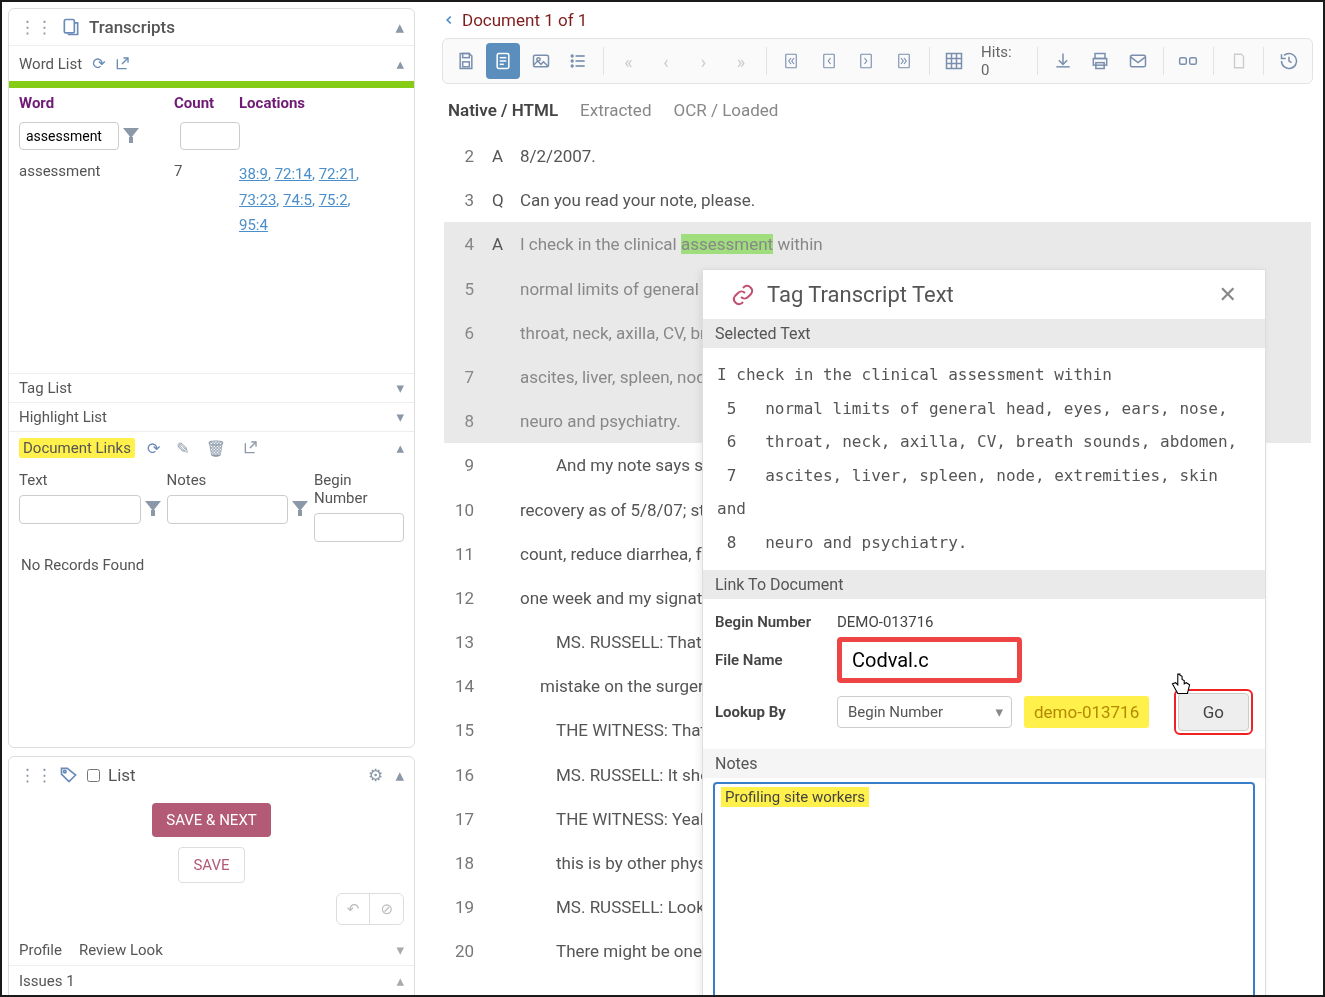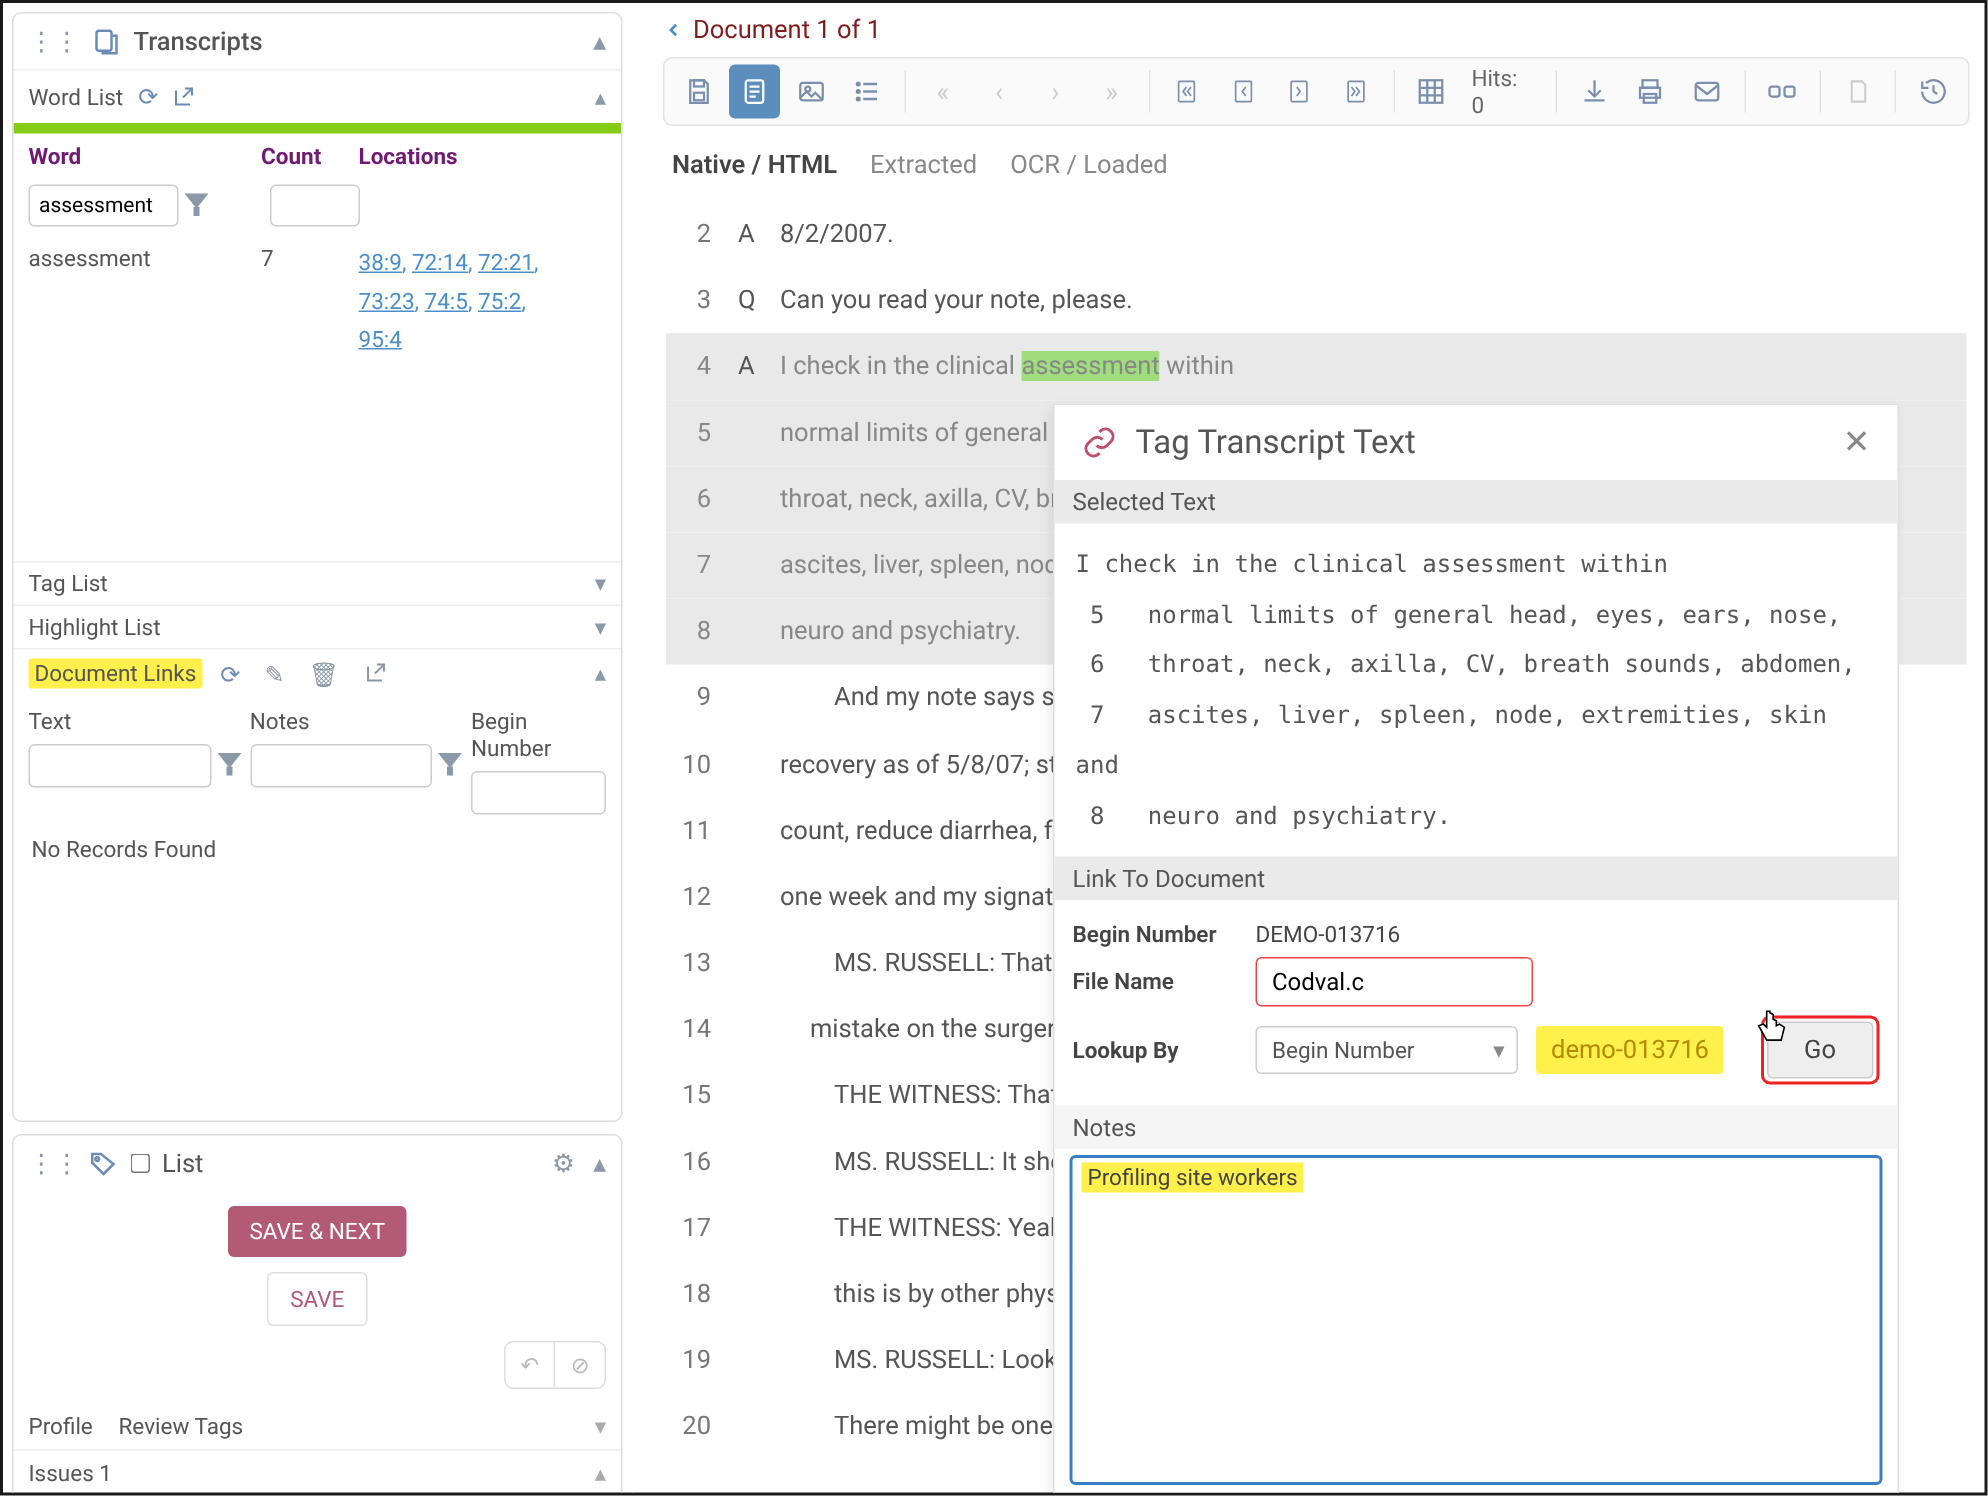--- a/index.html
+++ b/index.html
@@ -70,29 +70,29 @@
 
 .transcript-body { padding:4px 2px; color:#555; font-size:17px; line-height: 2.6; }
 .tline { display:flex; }
 .tline .num { width:48px; text-align:right; padding-right:18px; color:#777;}
 .tline .spk { width:28px; color:#555;}
 .tline .txt { flex:1; }
 .sel-first { background:#e9e9e9; }
 .mark-green { background:#9fdd7d; }
 
 .dialog { position:absolute; left:700px; top:267px; width:564px; background:#fff; border:1px solid #ddd; box-shadow: -2px 2px 8px rgba(0,0,0,.08); }
-.dlg-head { display:flex; align-items:center; padding:12px 18px; font-size:22px; color:#555;text-align:right;}
+.dlg-head { display:flex; align-items:center; padding:12px 28px; font-size:22px; color:#555;text-align:right;}
 .dlg-head .link-icon { color:#c05070; margin-right:12px; font-size:22px;}
 .dlg-close { margin-left:auto; color:#888; cursor:pointer; font-size:22px;}
 .dlg-subhead { background:#eaeaea; padding:5px 12px; color:#555; font-size:16px;}
 .sel-text { font-family: ui-monospace, Menlo, Consolas, monospace; font-size:16px; color:#555; padding:10px 14px; line-height:2.1; white-space:pre-wrap;}
 .link-form { padding:8px 12px; }
 .frow { display:flex; align-items:center; gap:12px; margin:6px 0;}
 .frow .flabel { width:110px; font-weight:600; color:#444;}
-.frow input[type=text] { border:1px solid #ef4444; border-radius:4px; padding:6px 10px; font-size:16px;}
+.frow input[type=text] { border:5px solid #ef4444; border-radius:4px; padding:6px 10px; font-size:20px;}
 .frow .select { border:1px solid #ccc; border-radius:4px; padding:6px 30px 6px 10px; background:#fff; color:#555; position:relative; width: 175px;}
 .frow .select::after { content:"▾"; position:absolute; right:8px; top:6px; color:#888;}
 .lookup-val { background:#fff04b; padding:6px 10px; border-radius:3px; color:#b38a00; font-size:17px;}
 .go-btn { border:2px solid #e22; border-radius:6px; padding:2px; margin-left:auto;}
 .go-btn button { background:#eee; border:1px solid #ccc; border-radius:4px; padding:8px 24px; font-size:17px; cursor:pointer; color:#444;}
 .cursor-hand { position:absolute; left:1166px; top:670px; font-size:22px; pointer-events:none;}
 .notes-box { border:2px solid #3a7ec9; border-radius:4px; margin:4px 10px 8px; height:220px; padding:4px 6px; }
 .notes-box .n-hl { background:#fff04b; color:#444; padding:1px 4px;}
 .dlg-foot { display:flex; justify-content:flex-end; align-items:center; gap:18px; padding:8px 0 0 0;}
 .dlg-cancel { color:#2f7fc7; cursor:pointer; font-size:18px; padding:10px 12px;}
@@ -224,21 +224,21 @@
     <div class="tags-row">
       <button class="btn-prim">SAVE &amp; NEXT</button>
       <button class="btn-sec">SAVE</button>
       <div class="undo-grp">
         <span>↶</span>
         <span>⊘</span>
       </div>
     </div>
     <div class="profile-row">
       <span class="lbl">Profile</span>
-      <span style="flex:1;">Review Tags</span>
+      <span style="flex:1;">Review Look</span>
       <span style="color:#aaa;">▾</span>
     </div>
     <div class="issue-row" style="border-top:1px solid #eee;">
       <span style="flex:1;">Issues 1</span>
       <span style="color:#aaa;">▴</span>
     </div>
     <div class="issue-row">
       <span style="color:#888; margin-right:8px;">⌄</span>
       <input type="checkbox" style="margin-right: 8px;">
       <span>Issues</span>

